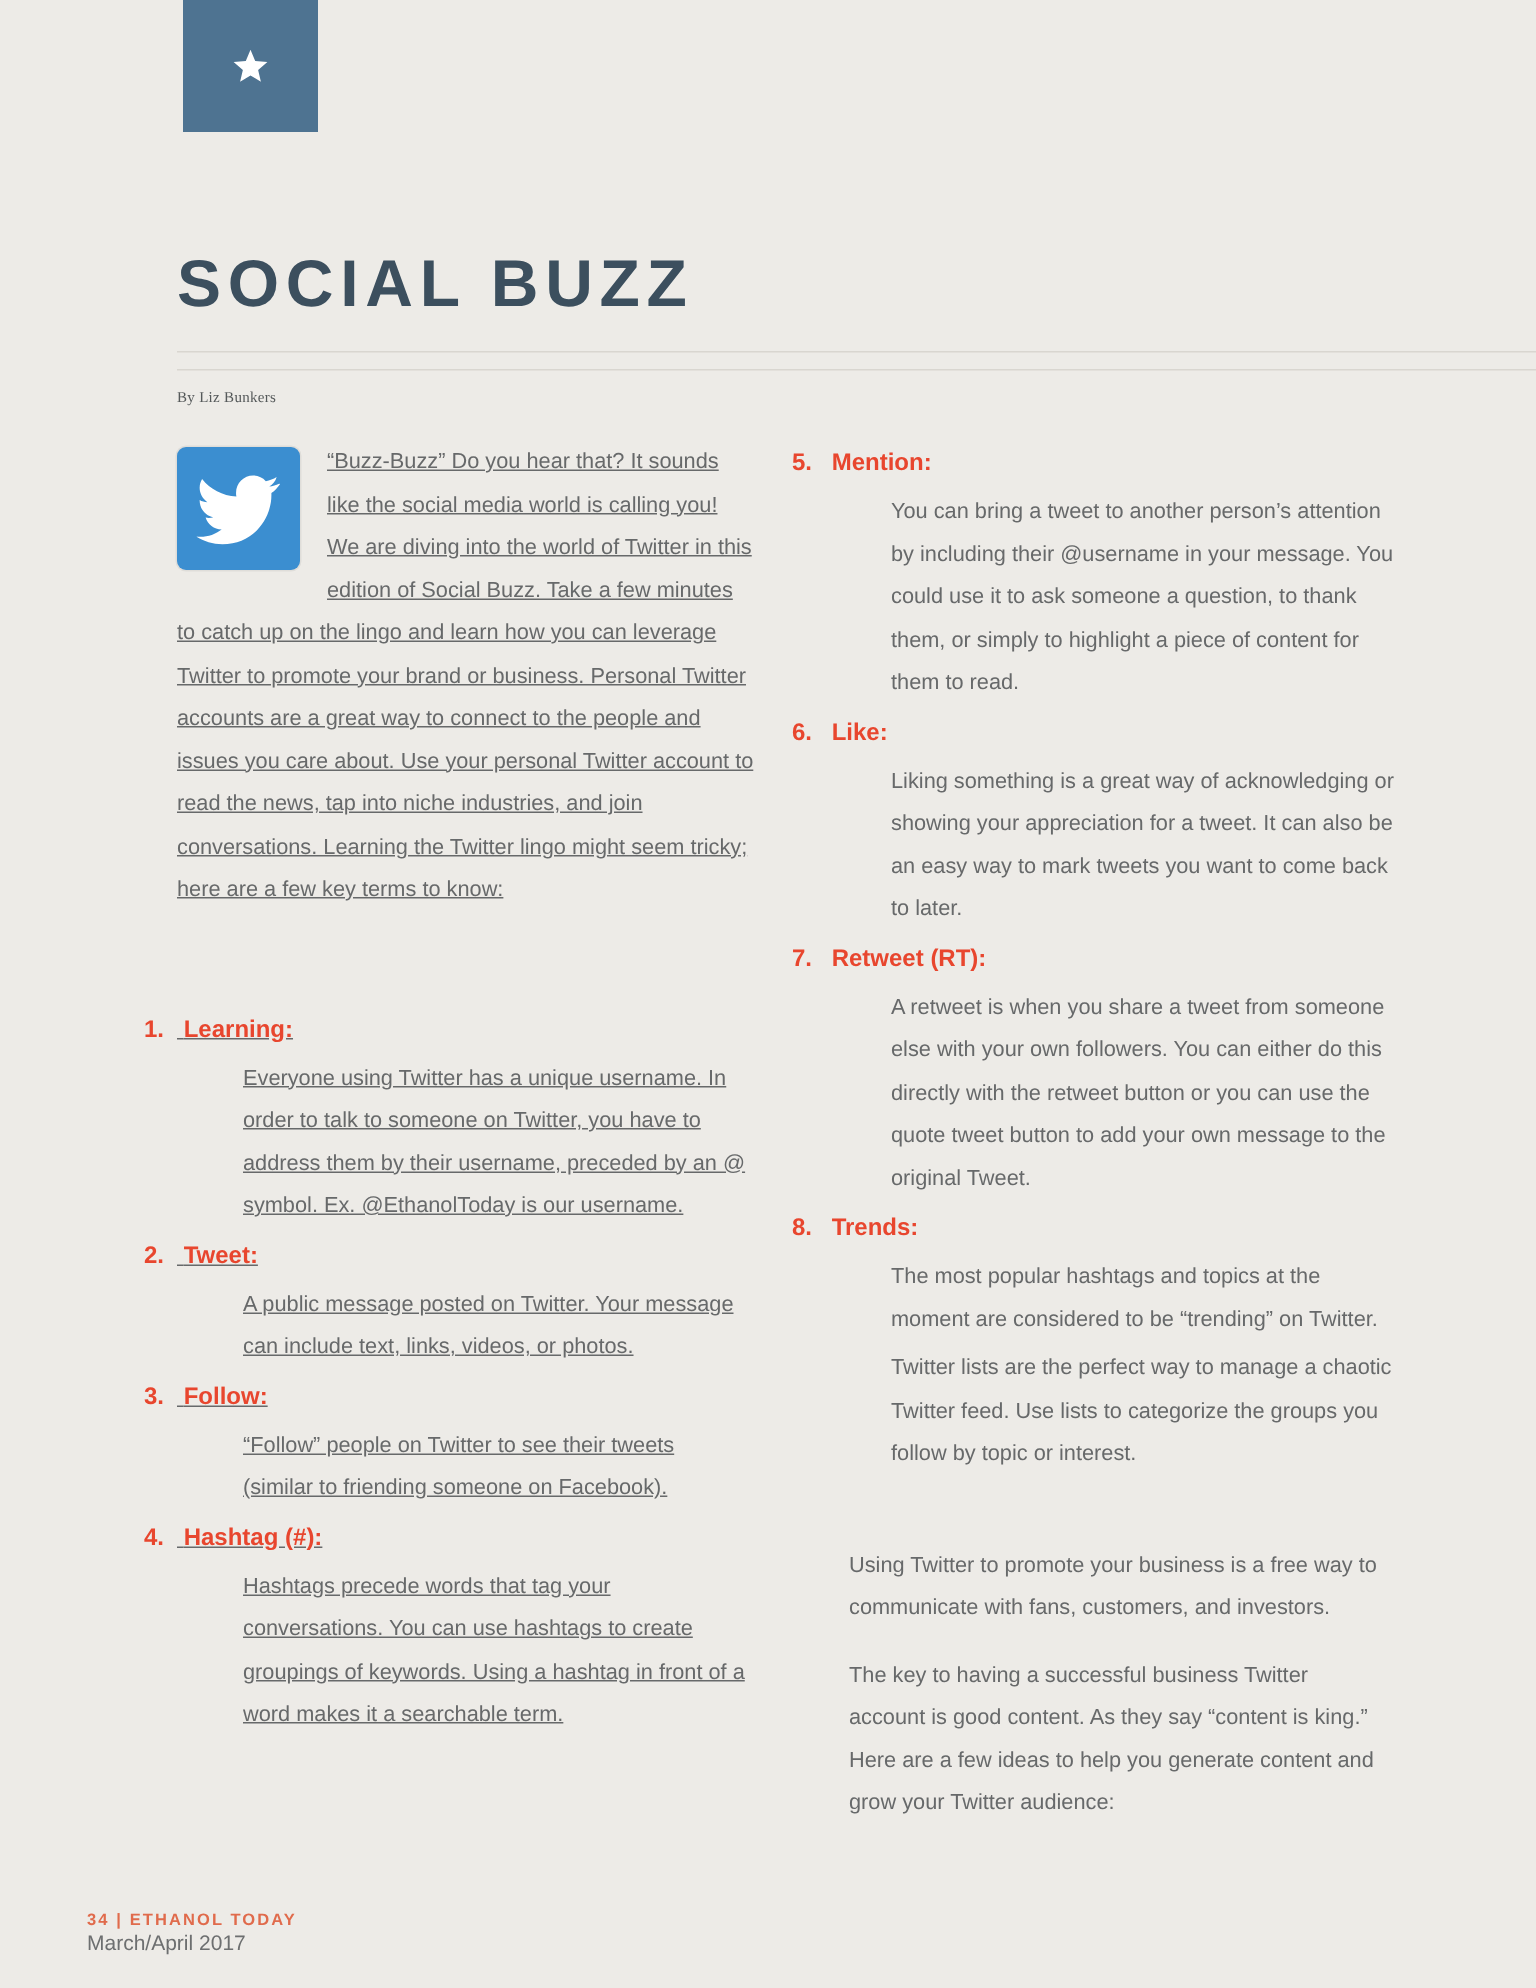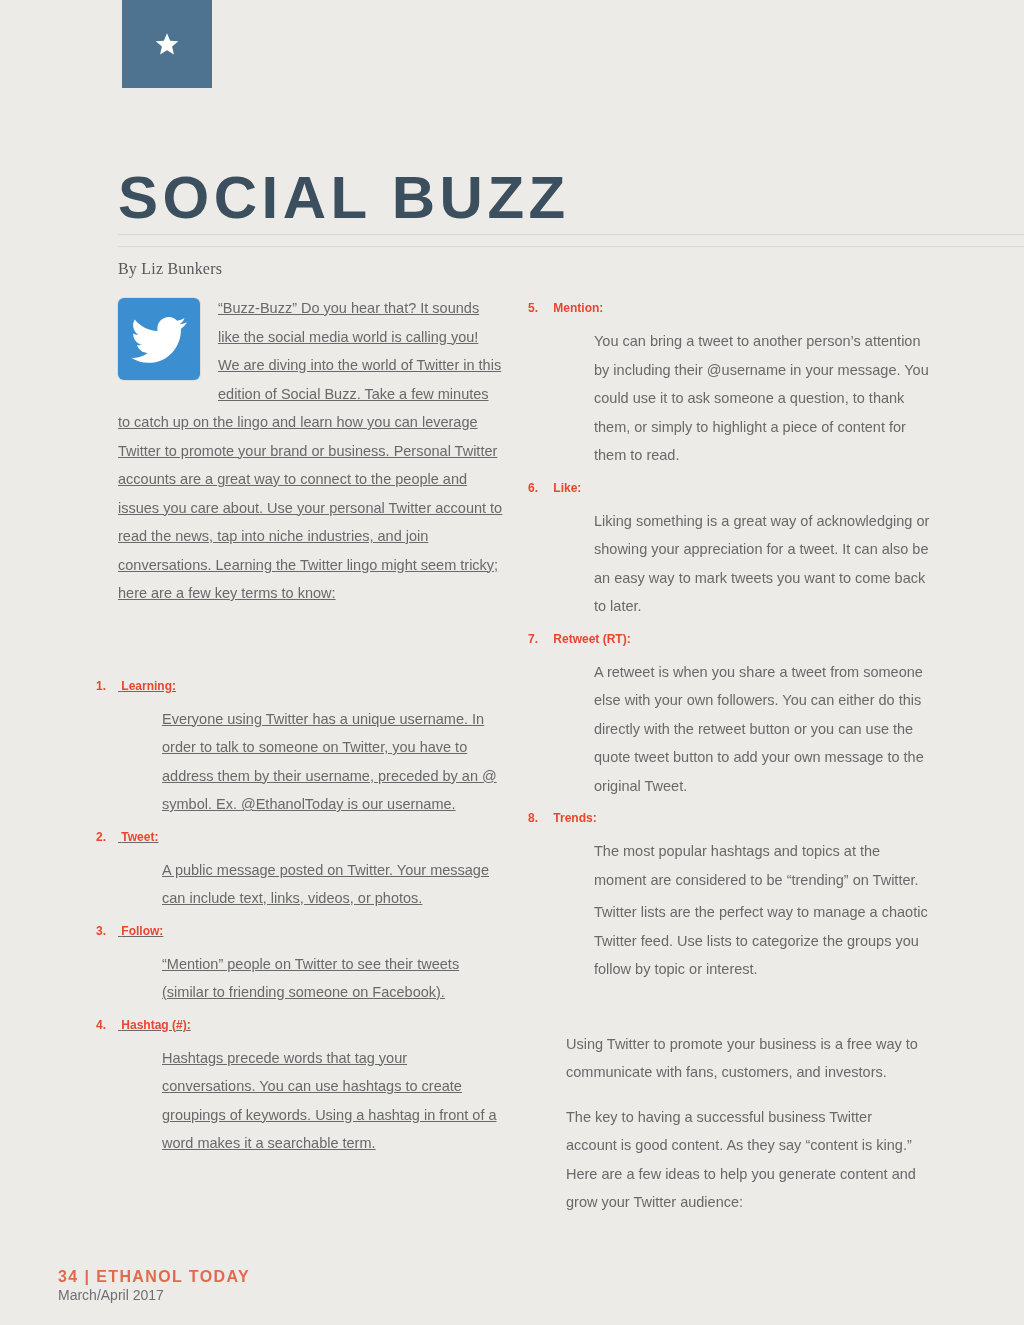--- a/index.html
+++ b/index.html
@@ -31,21 +31,21 @@
     width: 26px;
     height: 26px;
     display: block;
   }
 
   
   .headline {
     position: absolute;
     left: 118px;
     top: 168px;
-    font-size: 60px;
+    font-size: 44px;
     font-weight: bold;
     letter-spacing: 4.5px;
     color: #3c4f5e;
     line-height: 1;
     margin: 0;
     font-family: "Liberation Sans", sans-serif;
   }
 
   .rule {
     position: absolute;
@@ -55,21 +55,21 @@
     background: #d9d6d0;
   }
   .rule-1 { top: 234px; }
   .rule-2 { top: 246px; }
 
   .byline {
     position: absolute;
     left: 118px;
     top: 260px;
     font-family: "Liberation Serif", serif;
-    font-size: 16px;
+    font-size: 10px;
     color: #55595a;
     letter-spacing: 0.2px;
   }
 
   
   .col {
     position: absolute;
     top: 294px;
     width: 385px;
     font-size: 14.5px;
@@ -97,21 +97,21 @@
 
   .term-list {
     list-style: none;
     margin: 0;
     padding: 0;
   }
   .term-item { margin: 0; }
   .term-head {
     color: #e8462e;
     font-weight: bold;
-    font-size: 12px;
+    font-size: 16px;
     line-height: 29px;
     margin: 0;
     padding-left: 22px;
     text-indent: -22px;
   }
   .term-num { display: inline-block; }
   .term-body {
     margin: 4px;
     padding-left: 40px;
     color: #67696a;
@@ -127,21 +127,21 @@
 
   
   .footer {
     position: absolute;
     left: 58px;
     bottom: 22px;
   }
   .footer-title {
     color: #e06b4c;
     font-weight: bold;
-    font-size: 16px;
+    font-size: 11px;
     letter-spacing: 1.4px;
     margin: 0;
   }
   .footer-date {
     font-family: Liberation Sans, sans-serif;
     color: #6d6f70;
     font-size: 14px;
     margin: 1px 0 0 0;
   }
 </style>
@@ -182,21 +182,21 @@
         <span class="term-num">2.</span>
         <span>Tweet:</span>
       </div>
       <p class="term-body">A public message posted on Twitter. Your message can include text, links, videos, or photos.</p>
     </li>
     <li class="term-item">
       <div class="term-head">
         <span class="term-num">3.</span>
         <span>Follow:</span>
       </div>
-      <p class="term-body">“Mention” people on Twitter to see their tweets (similar to friending someone on Facebook).</p>
+      <p class="term-body">“Follow” people on Twitter to see their tweets (similar to friending someone on Facebook).</p>
     </li>
     <li class="term-item">
       <div class="term-head">
         <span class="term-num">4.</span>
         <span>Hashtag (#):</span>
       </div>
       <p class="term-body">Hashtags precede words that tag your conversations. You can use hashtags to create groupings of keywords. Using a hashtag in front of a word makes it a searchable term.</p>
     </li>
   </ol>
 </div>

